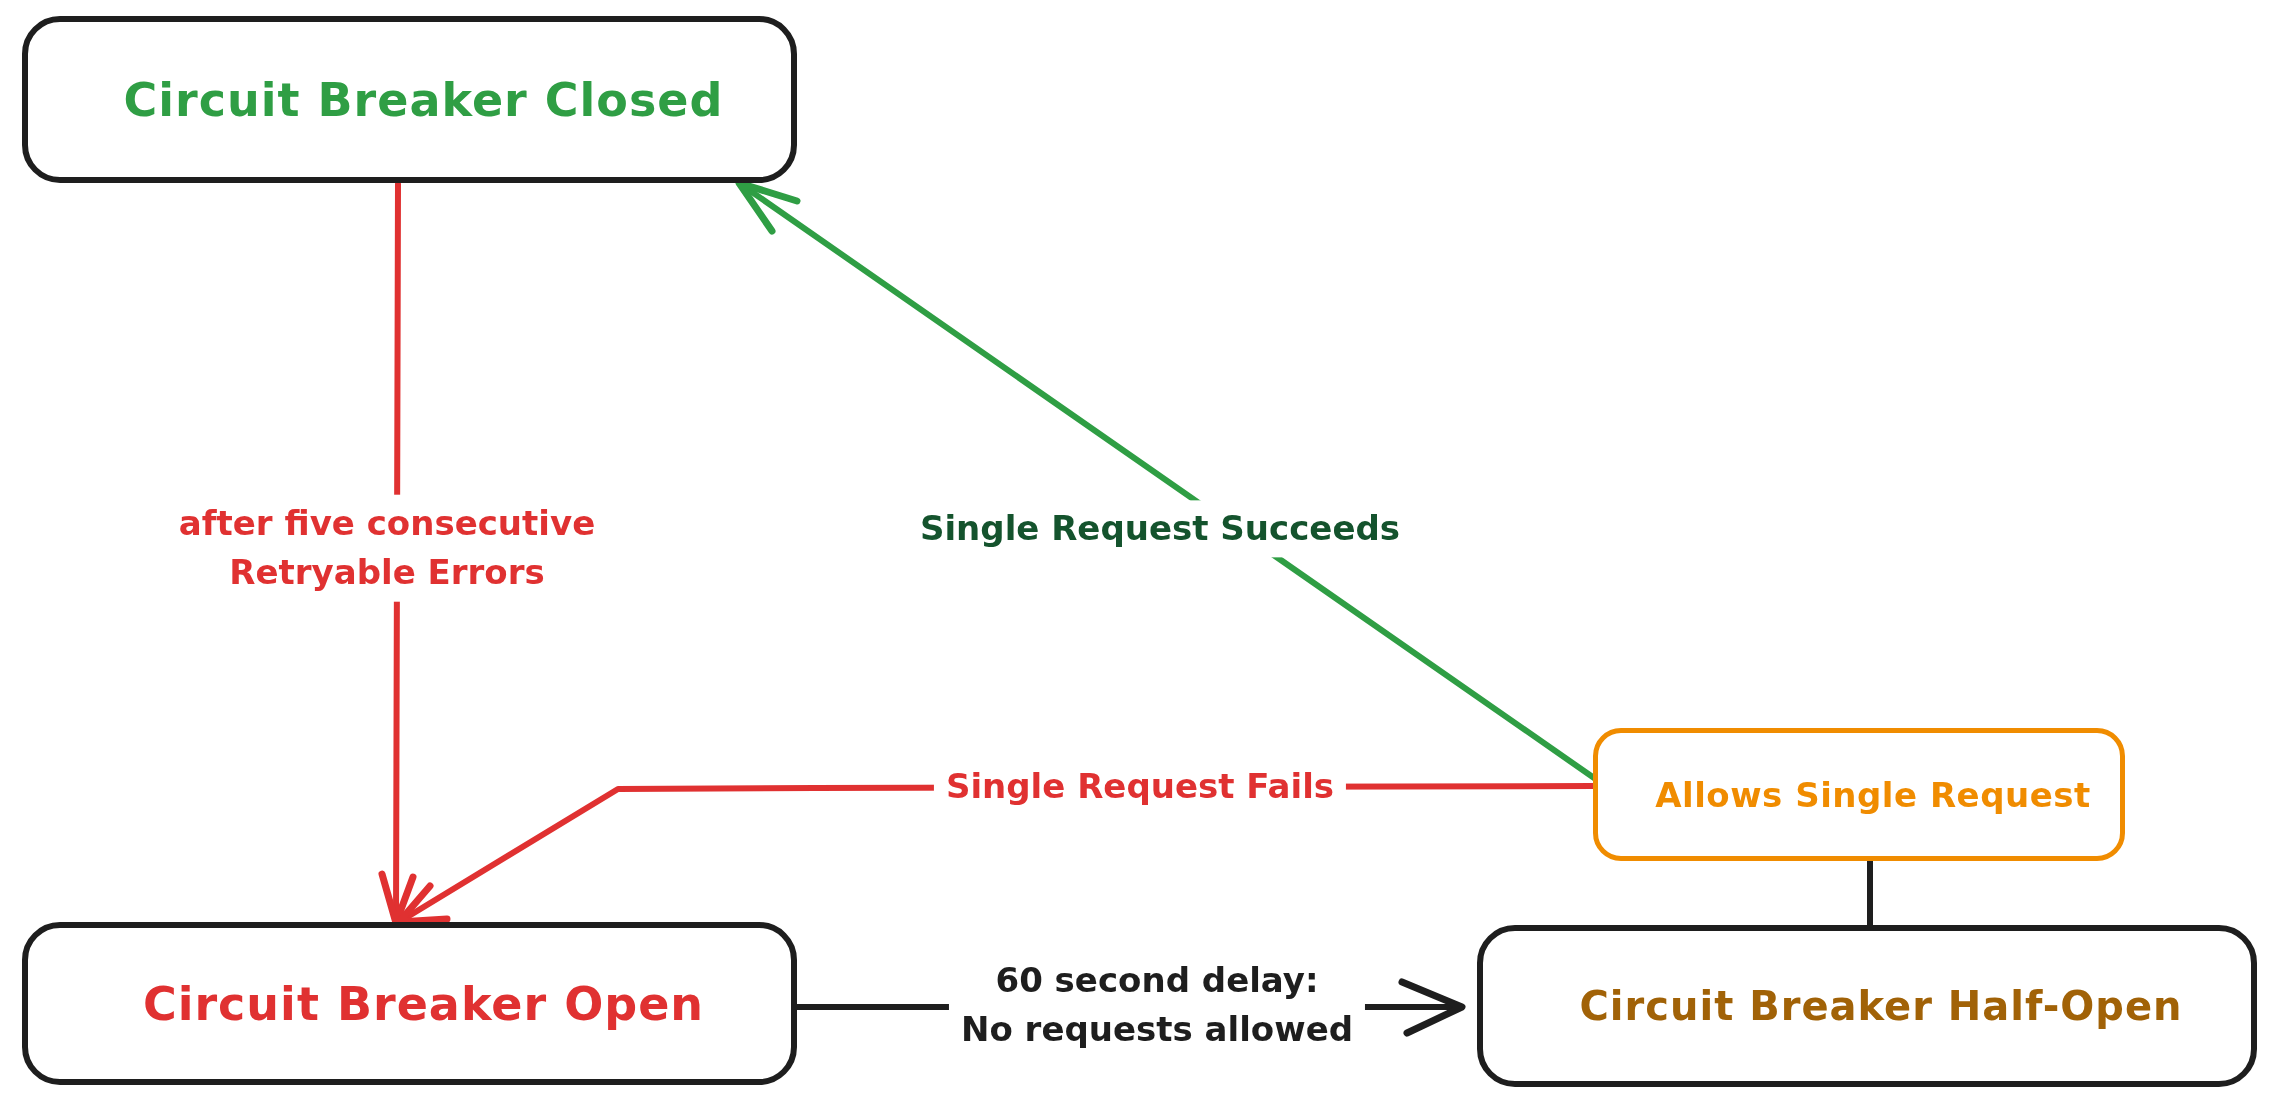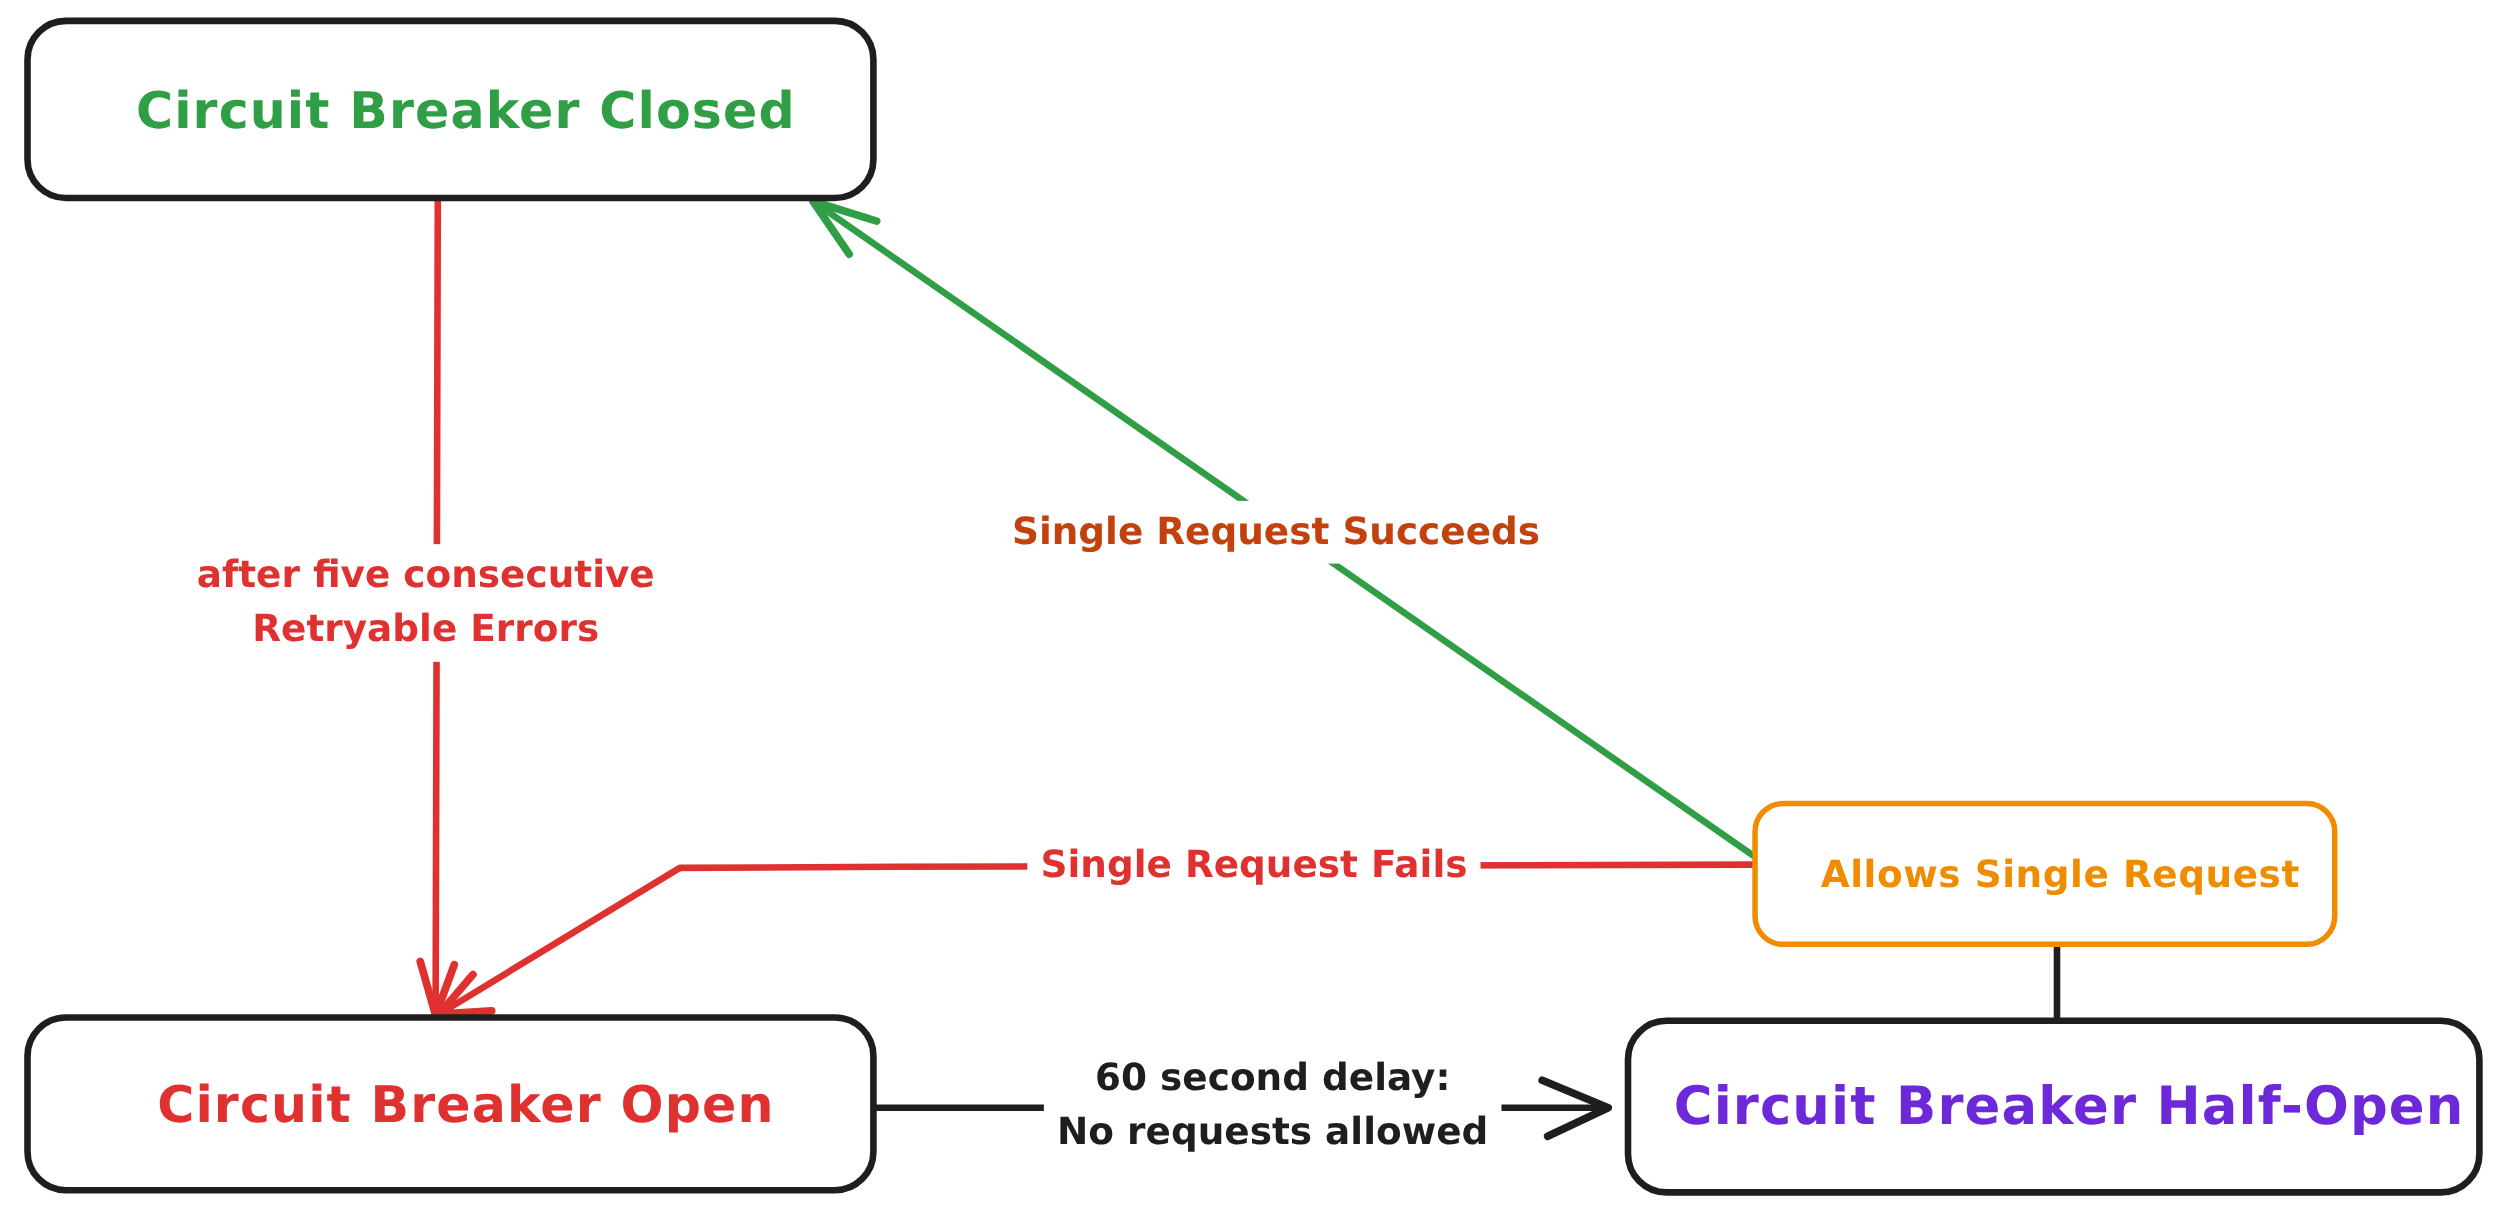--- a/index.html
+++ b/index.html
@@ -33,37 +33,37 @@
     font-weight: bold;
     box-sizing: border-box;
     padding-left: 28px;
   }
   .node-label { font-size: 46px; letter-spacing: 1px; }
   .node.closed    { left: 22px;   top: 16px;  width: 775px; height: 167px; }
   .node.closed .node-label { color: #2f9e44; }
   .node.open      { left: 22px;   top: 922px; width: 775px; height: 163px; }
   .node.open .node-label { color: #e03131; }
   .node.halfopen  { left: 1477px; top: 925px; width: 780px; height: 162px; }
-  .node.halfopen .node-label { color: #6d28d9; font-size: 48px; }
+  .node.halfopen .node-label { color: #a16207; font-size: 40px; }
   .node.allows    { left: 1593px; top: 728px; width: 532px; height: 133px; border-color: #f08c00; border-radius: 28px; border-width: 5px; }
   .node.allows .node-label { color: #f08c00; font-size: 34px; letter-spacing: 0.5px; }
 
   .edge-label {
     position: absolute;
     transform: translate(-50%, -50%);
     background: #ffffff;
     font-size: 34px;
     font-weight: bold;
     text-align: center;
     line-height: 1.45;
     padding: 4px 12px;
     white-space: nowrap;
   }
   .edge-label.red   { color: #e03131; }
-  .edge-label.green { color: #c2410c; }
+  .edge-label.green { color: #14532d; margin-top: 45px; }
   .edge-label.black { color: #1e1e1e; }
 
   .lbl-trips    { left: 387px;  top: 548px; }
   .lbl-succeeds { left: 1160px; top: 484px; }
   .lbl-fails    { left: 1140px; top: 787px; }
   .lbl-delay    { left: 1157px; top: 1005px; }
 </style>
 </head>
 <body>
 

